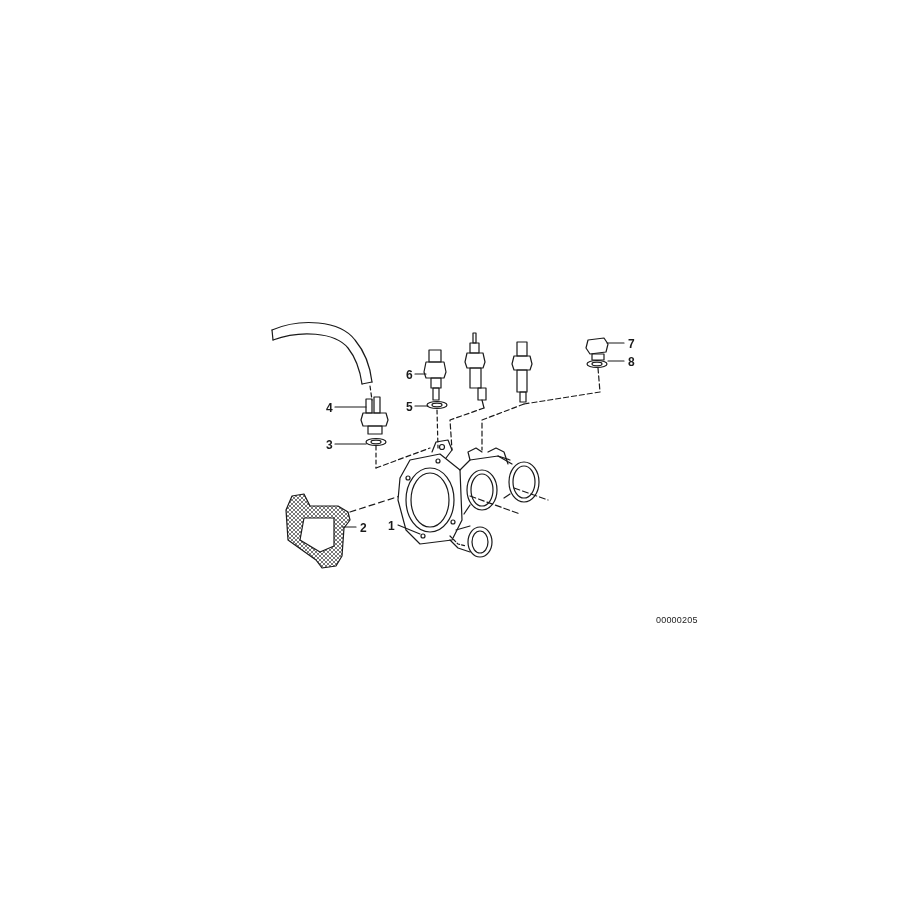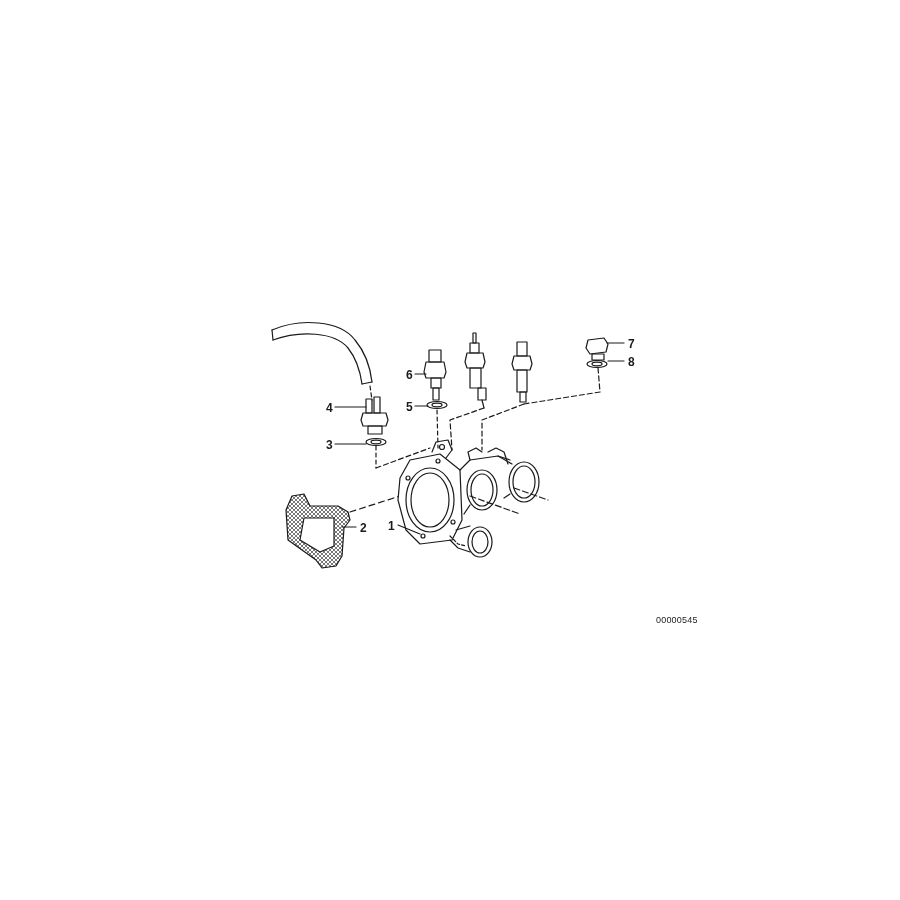--- a/index.html
+++ b/index.html
@@ -134,14 +134,14 @@
 
   <div class="callout" style="left:326px;top:402px;">4</div>
   <div class="callout" style="left:326px;top:439px;">3</div>
   <div class="callout" style="left:406px;top:369px;">6</div>
   <div class="callout" style="left:406px;top:401px;">5</div>
   <div class="callout" style="left:628px;top:338px;">7</div>
   <div class="callout" style="left:628px;top:356px;">8</div>
   <div class="callout" style="left:360px;top:522px;">2</div>
   <div class="callout" style="left:388px;top:520px;">1</div>
 
-  <div class="diagram-id">00000545</div>
+  <div class="diagram-id">00000205</div>
 </div>
 
 </body></html>

